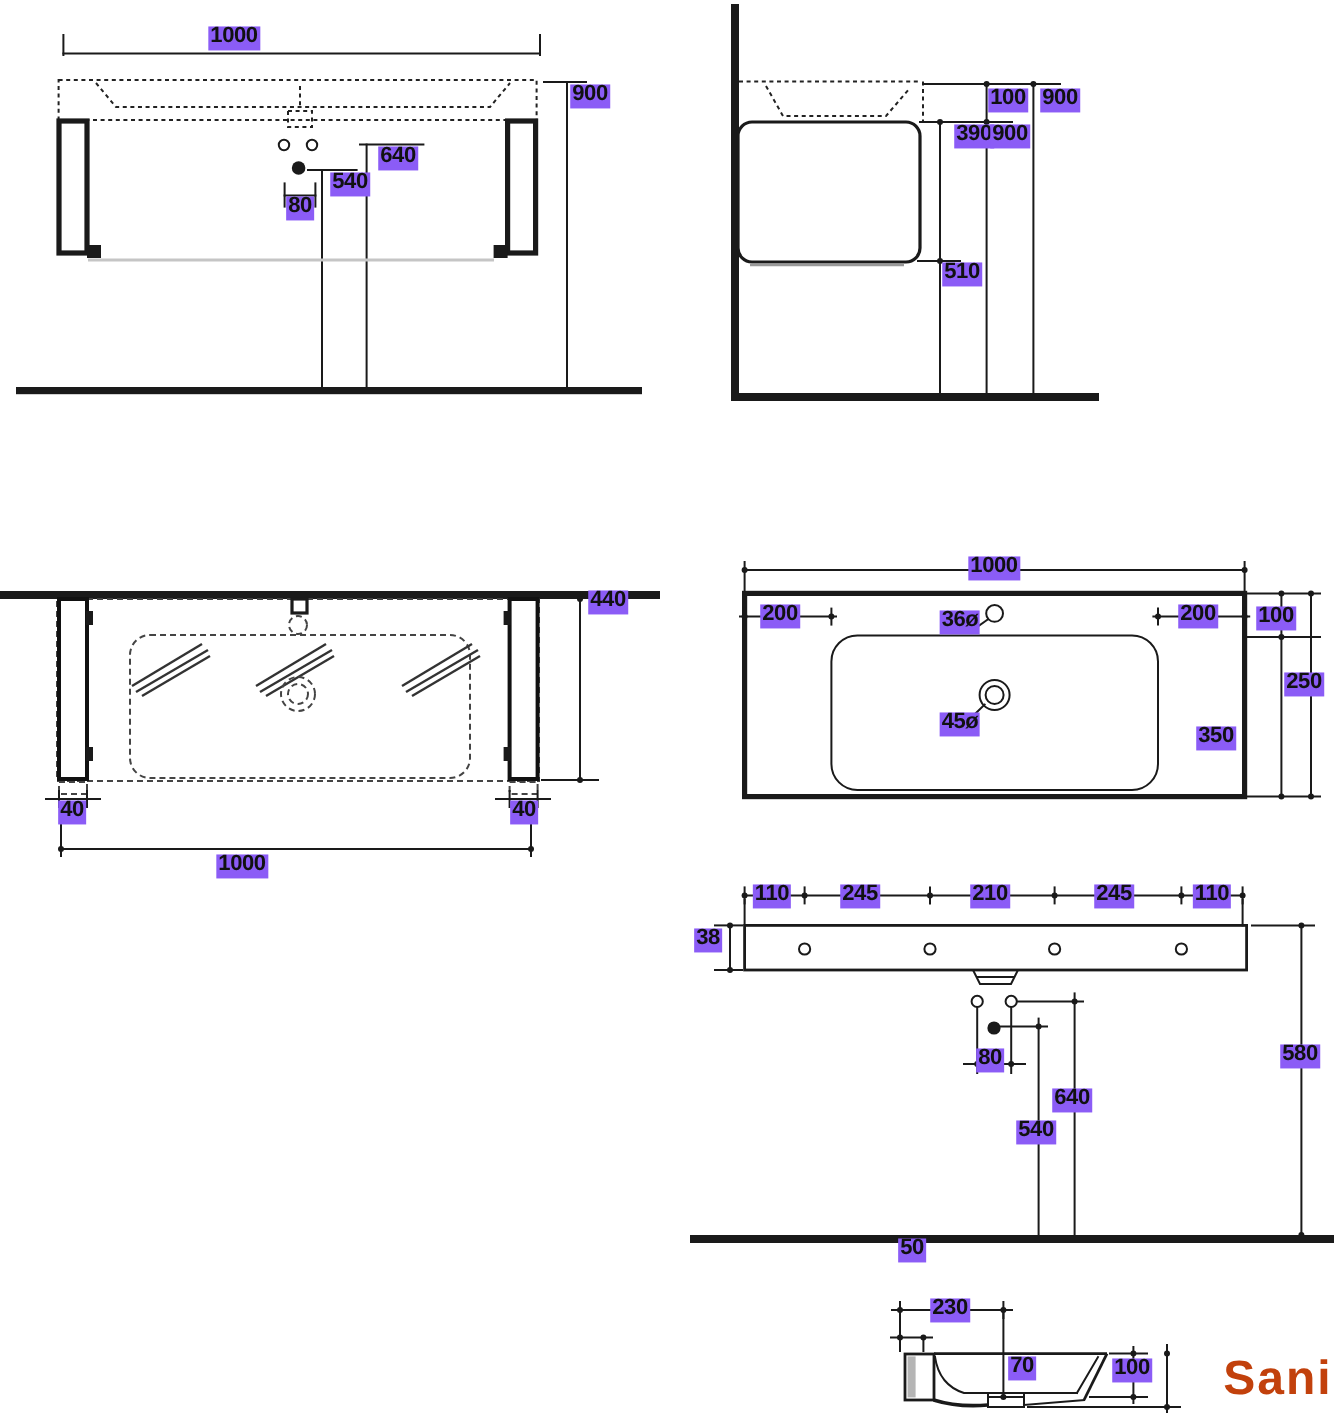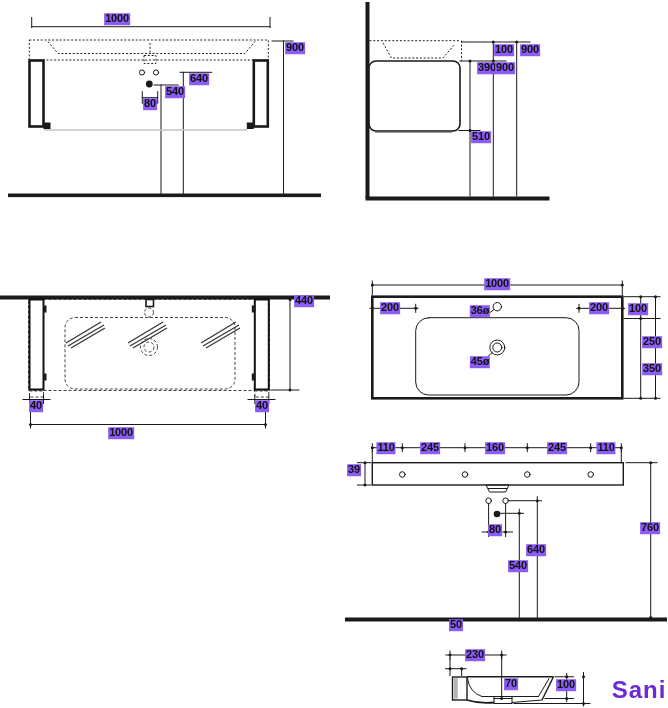--- a/index.html
+++ b/index.html
@@ -3,21 +3,21 @@
 <meta charset="utf-8">
 <style>
   html,body{margin:0;padding:0;background:#fff;}
   #sheet{position:relative;width:668px;height:708px;background:#fff;overflow:hidden;
          font-family:"Liberation Sans",sans-serif;}
   #sheet svg{position:absolute;left:0;top:0;}
   .dim{position:absolute;transform:translate(-50%,-50%);font:bold 11px "Liberation Sans",sans-serif;
        color:#111;background:#8b5cf6;padding:0 1px;line-height:1.05;white-space:nowrap;
        letter-spacing:-0.2px;}
   .watermark{position:absolute;transform:translate(-50%,-50%);
-       font:bold 24px "Liberation Sans",sans-serif;color:#6d28d9;background:transparent;
+       font:bold 24px "Liberation Sans",sans-serif;color:#c2410c;background:transparent;
        letter-spacing:1px;}
   
   .s{stroke:#1a1a1a;stroke-width:1;fill:none;stroke-linecap:square;}
   .s14{stroke:#1a1a1a;stroke-width:1.4;fill:none;}
   .s16{stroke:#1a1a1a;stroke-width:1.6;fill:#fff;}
   .s26{stroke:#1a1a1a;stroke-width:2.6;fill:#fff;}
   .dotted{stroke:#222;stroke-width:1;fill:none;stroke-dasharray:2,1.8;}
   .dashed{stroke:#444;stroke-width:1;fill:none;stroke-dasharray:3,2;}
   .dot{fill:#1a1a1a;stroke:none;}
   .solid{fill:#1a1a1a;stroke:none;}
@@ -297,32 +297,32 @@
 <span class="dim" style="left:262px;top:406px">40</span>
 <span class="dim" style="left:121px;top:433px">1000</span>
 
 <span class="dim" style="left:497px;top:284px">1000</span>
 <span class="dim" style="left:390px;top:308px">200</span>
 <span class="dim" style="left:599px;top:308px">200</span>
 <span class="dim" style="left:480px;top:311px">36ø</span>
 <span class="dim" style="left:480px;top:362px">45ø</span>
 <span class="dim" style="left:638px;top:309px">100</span>
 <span class="dim" style="left:652px;top:342px">250</span>
-<span class="dim" style="left:652px;top:369px">350</span>
+<span class="dim" style="left:608px;top:369px">350</span>
 
 <span class="dim" style="left:386px;top:448px">110</span>
 <span class="dim" style="left:430px;top:448px">245</span>
-<span class="dim" style="left:495px;top:448px">160</span>
+<span class="dim" style="left:495px;top:448px">210</span>
 <span class="dim" style="left:557px;top:448px">245</span>
 <span class="dim" style="left:606px;top:448px">110</span>
-<span class="dim" style="left:354px;top:470px">39</span>
+<span class="dim" style="left:354px;top:470px">38</span>
 <span class="dim" style="left:495px;top:530px">80</span>
 <span class="dim" style="left:518px;top:566px">540</span>
 <span class="dim" style="left:536px;top:550px">640</span>
-<span class="dim" style="left:650px;top:528px">760</span>
+<span class="dim" style="left:650px;top:528px">580</span>
 
 <span class="dim" style="left:475px;top:655px">230</span>
 <span class="dim" style="left:456px;top:625px">50</span>
 <span class="dim" style="left:511px;top:684px">70</span>
 <span class="dim" style="left:566px;top:685px">100</span>
 <span class="dim" style="left:583px;top:730px">125</span>
 
 </div>
 
 </body></html>

